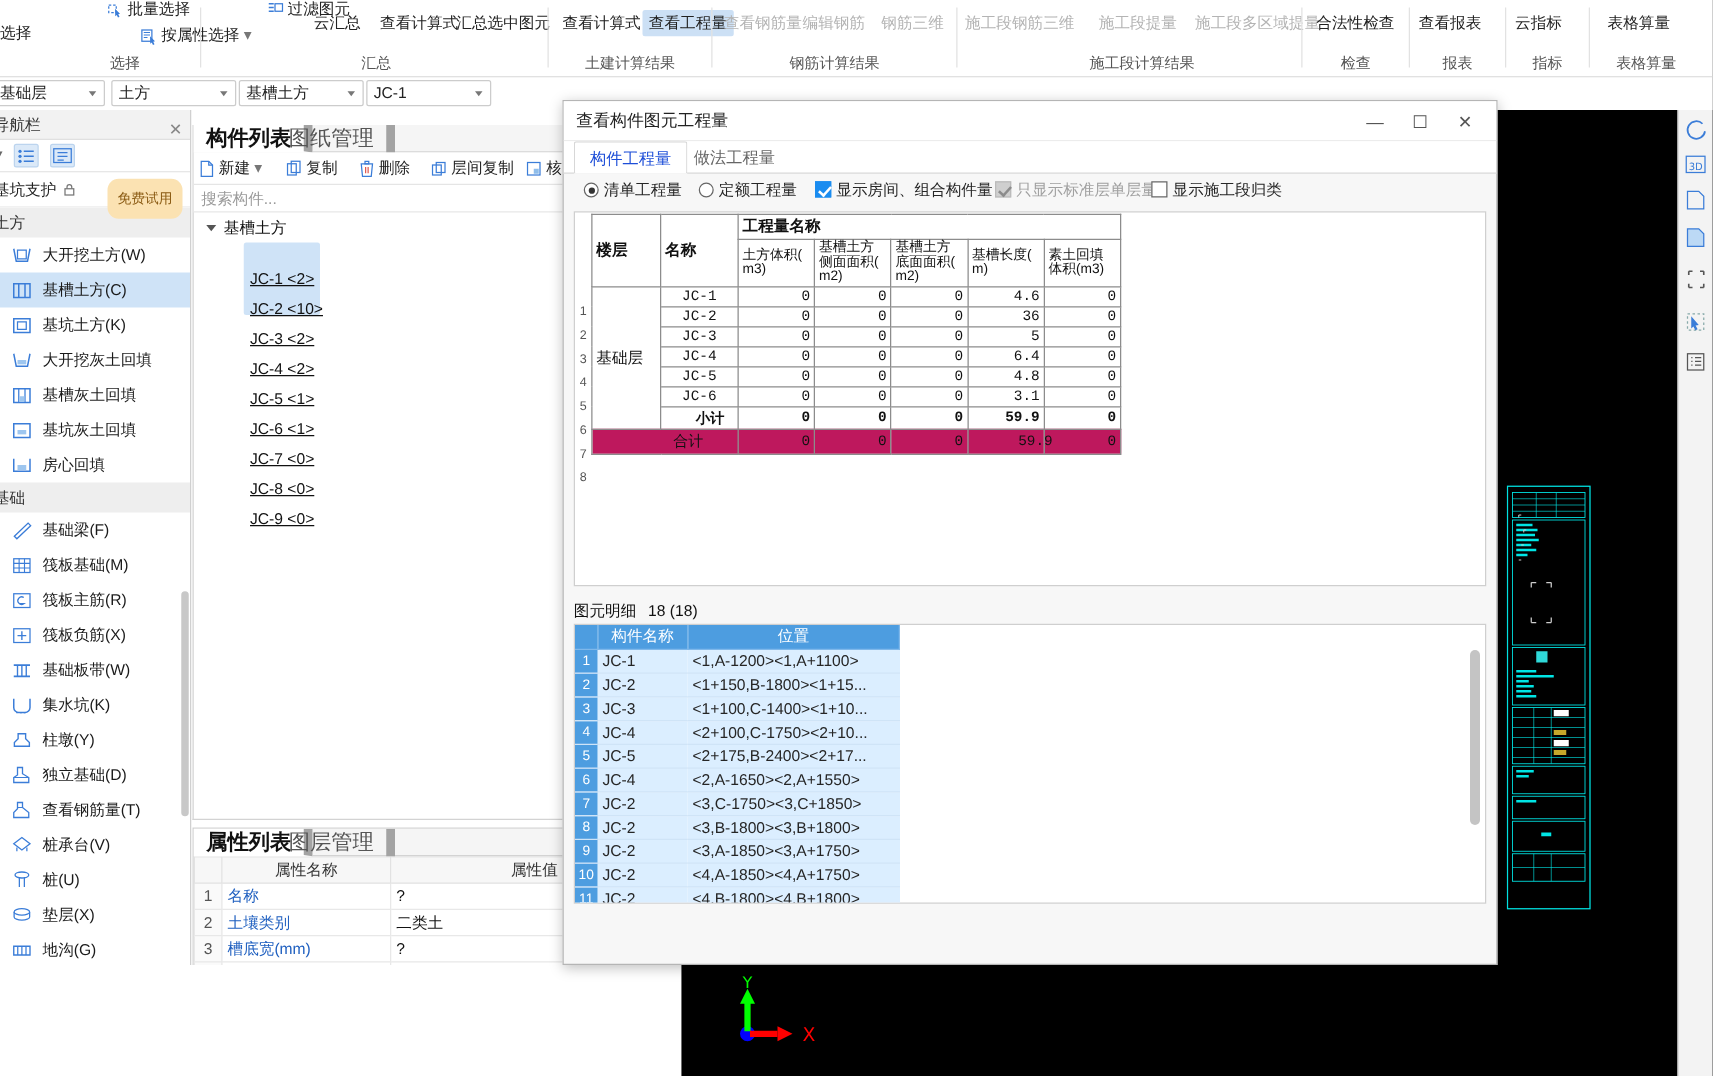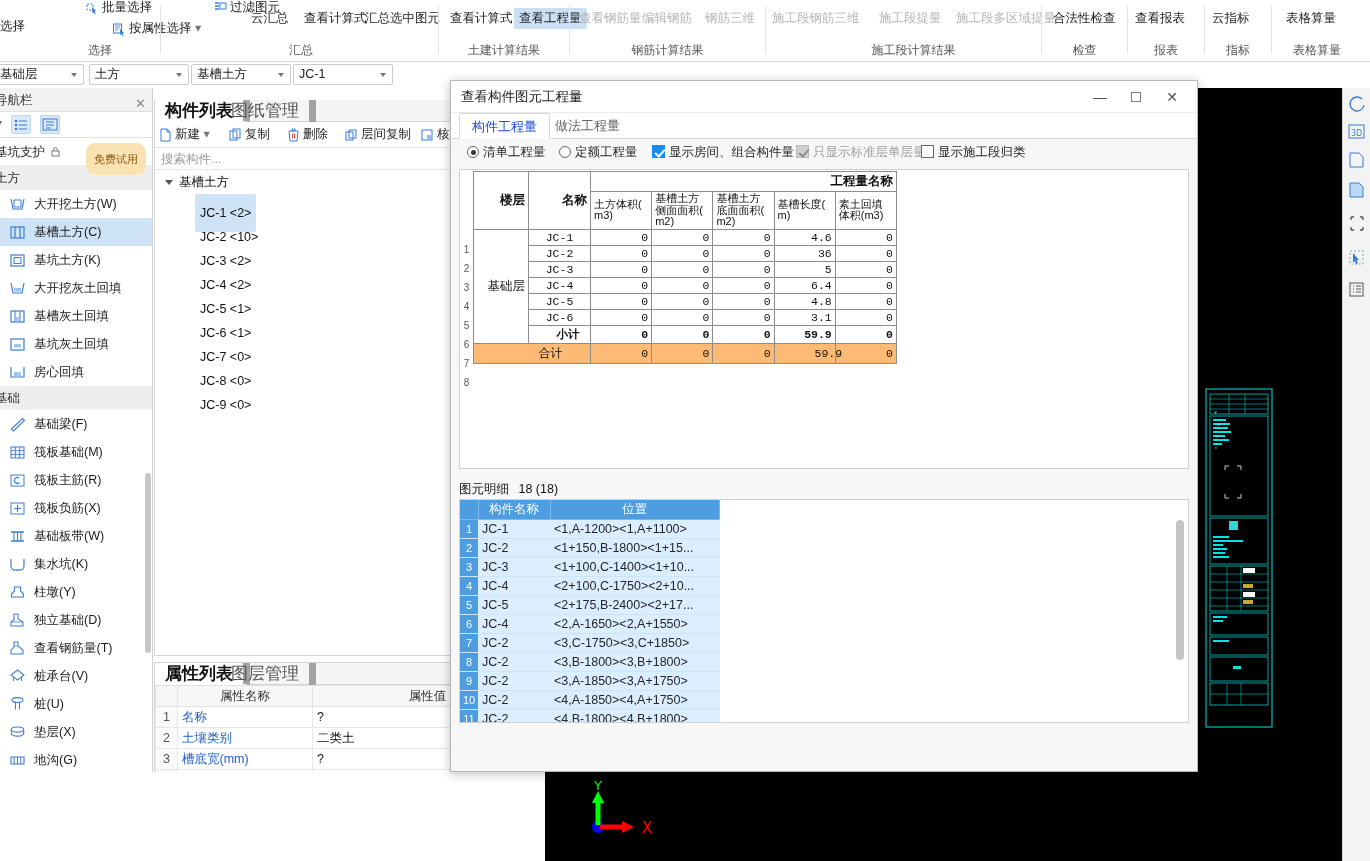--- a/index.html
+++ b/index.html
@@ -117,21 +117,21 @@
   }
   .tree-root .caret {
     position: absolute; left: 10px; top: 10px; width: 0; height: 0;
     border-left: 4px solid transparent; border-right: 4px solid transparent;
     border-top: 5px solid #555;
   }
   .tree-leaf {
     height: 24px; line-height: 24px; font-size: 12.5px; padding-left: 40px; color: #111;
   }
   .tree-leaf span.pill {
-    display: inline-block; padding: 7px 5px; border-radius: 2px;
+    display: inline-block; padding: 17px 5px; border-radius: 2px; text-decoration: underline;
   }
   .tree-leaf.sel span.pill { background: #cfe3f7; }
 
   
   .proppanel {
     position: absolute; left: 154px; top: 662px; width: 390px; height: 199px;
     background: #fff; border: 1px solid #d3d3d3; overflow: hidden;
   }
   .ptable { width: 100%; border-collapse: collapse; font-size: 12.5px; }
   .ptable th {
@@ -212,26 +212,26 @@
 
   .qwrap {
     position: absolute; left: 0; top: 28px; right: 0; height: 300px;
     background: #ffffff; border: 1px solid #cfcfcf; overflow: hidden;
   }
   .qgrid { border-collapse: collapse; font-size: 12px; table-layout: fixed; }
   .qgrid td, .qgrid th {
     border: 1px solid #8c8c8c; padding: 1px 3px; color: #111;
     font-weight: normal; vertical-align: middle;
   }
-  .qgrid .hdr { text-align: right; font-weight: bold; font-size: 12.5px; background: #fff; }
+  .qgrid .hdr { text-align: left; font-weight: bold; font-size: 12.5px; background: #fff; }
   .qgrid .sub { font-size: 11px; line-height: 11.5px; }
   .qgrid .num { text-align: right; font-family: "Liberation Mono", "DejaVu Sans Mono", monospace; font-size: 11.5px; }
   .qgrid .nm { text-align: center; font-family: "Liberation Mono", "DejaVu Sans Mono", monospace; font-size: 11.5px; }
   .qgrid .bold { font-weight: bold; padding-left: 20px; }
-  .qgrid .total td { background: #fdba74; padding-left: 40px; }
+  .qgrid .total td { background: #be185d; padding-left: 40px; }
   .rowhdr {
     position: absolute; left: 1px; top: 1px; width: 11px;
     font-size: 10px; color: #555; text-align: center;
   }
   .rowhdr div { height: 19px; line-height: 19px; }
 
   .detail-hdr { position: absolute; left: 0; top: 340px; font-size: 12.5px; color: #111; }
   .detail-wrap {
     position: absolute; left: 0; top: 358px; right: 0; bottom: 0;
     background: #ffffff; border: 1px solid #cfcfcf; overflow: hidden;

